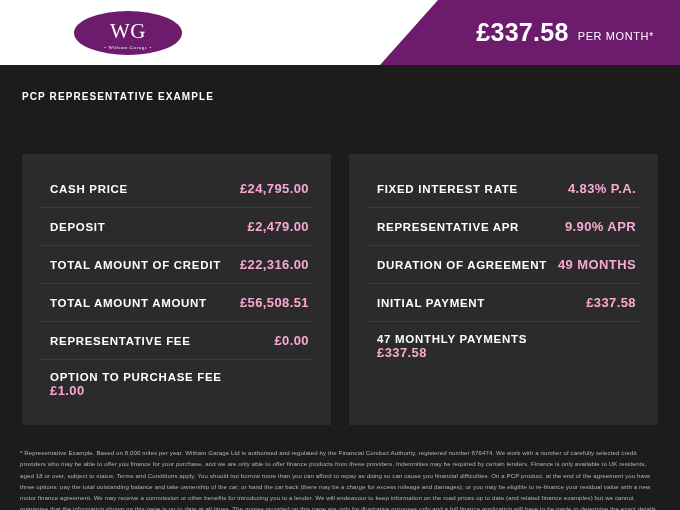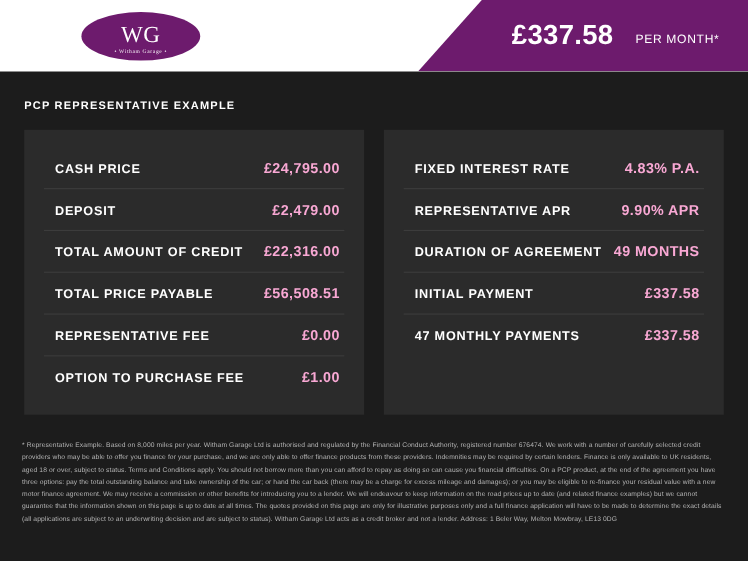--- a/index.html
+++ b/index.html
@@ -77,21 +77,21 @@
     color: #ffffff;
   }
   .price-amount {
     font-size: 25px;
     font-weight: bold;
     letter-spacing: .3px;
   }
   .price-period {
     font-size: 11px;
     letter-spacing: .6px;
-    margin-left: 20px;
+    margin-left: 9px;
     margin-top: 7px;
   }
 
   
   .section-title {
     color: #ffffff;
     font-size: 10px;
     font-weight: bold;
     letter-spacing: 1.1px;
     padding: 26px 0 0 22px;
@@ -100,29 +100,30 @@
   
   .tables {
     display: flex;
     gap: 18px;
     padding: 16px 22px 0 22px;
   }
   .panel {
     flex: 1;
     background: #2b2b2b;
     padding: 16px 18px;
+    margin-top: 36px;
   }
   .row {
     display: flex;
     justify-content: space-between;
     align-items: baseline;
     border-bottom: 1px solid #3c3c3c;
     padding: 11px 4px 11px 10px;
   }
-  .row:last-child { border-bottom: none; }
+  .row:last-child { border-bottom: none; flex-direction: column; }
   .row .label {
     color: #ffffff;
     font-size: 11.5px;
     font-weight: bold;
     letter-spacing: .7px;
   }
   .row .value {
     color: #f9a8d4;
     font-size: 13px;
     font-weight: bold;
@@ -168,21 +169,21 @@
       </div>
       <div class="row">
         <span class="label">DEPOSIT</span>
         <span class="value">£2,479.00</span>
       </div>
       <div class="row">
         <span class="label">TOTAL AMOUNT OF CREDIT</span>
         <span class="value">£22,316.00</span>
       </div>
       <div class="row">
-        <span class="label">TOTAL PRICE PAYABLE</span>
+        <span class="label">TOTAL AMOUNT AMOUNT</span>
         <span class="value">£56,508.51</span>
       </div>
       <div class="row">
         <span class="label">REPRESENTATIVE FEE</span>
         <span class="value">£0.00</span>
       </div>
       <div class="row">
         <span class="label">OPTION TO PURCHASE FEE</span>
         <span class="value">£1.00</span>
       </div>

